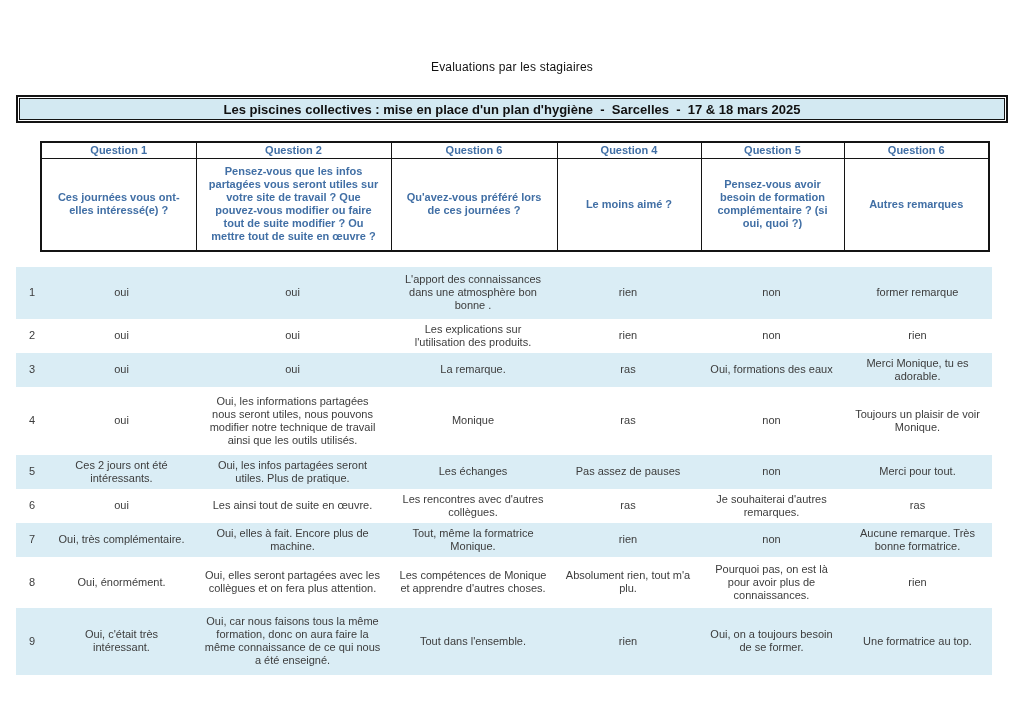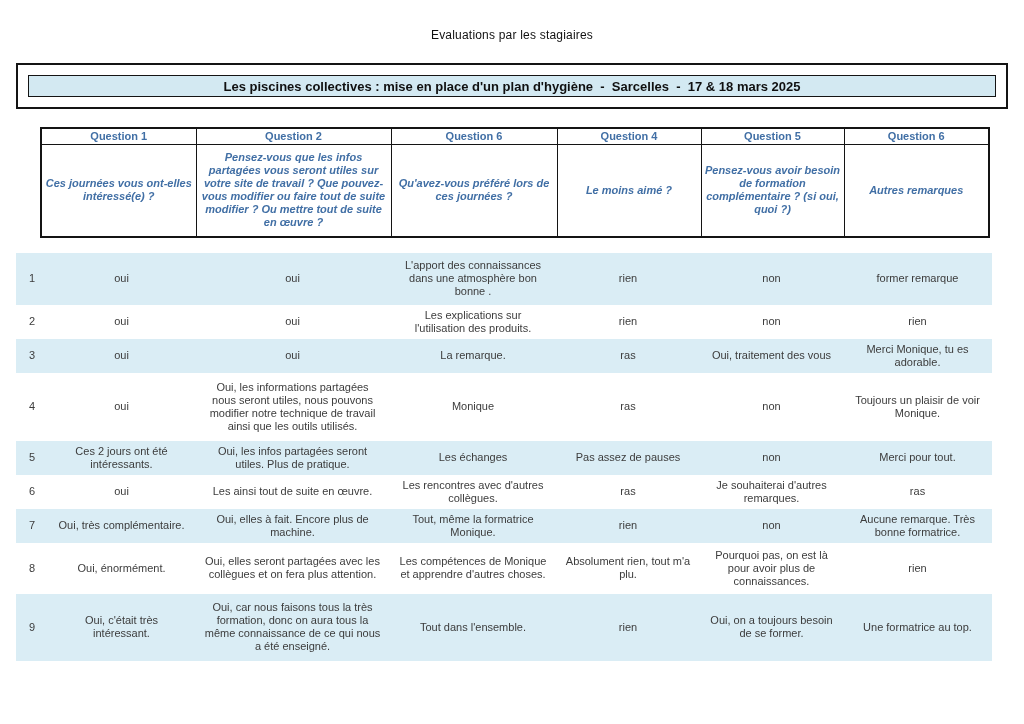--- a/index.html
+++ b/index.html
@@ -16,26 +16,27 @@
     font-family:"Liberation Sans", sans-serif;
     color:var(--body-text);
     overflow:hidden;
   }
   .doc-title{
     padding-top:28px;
     text-align:center;
     font-size:12px;
     color:#111;
     letter-spacing:.2px;
+    margin-top:32px;
   }
   .banner{
     margin:21px 16px 0 16px;
     border:2px solid var(--border);
     background:#ffffff;
-    padding:10px;
+    padding:1px;
   }
   .banner-inner{
     border:1px solid var(--border);
     background:var(--banner-bg);
     height:22px;
     display:flex;align-items:center;justify-content:center;
     font-weight:bold;font-size:13px;color:#101010;
     white-space:pre-wrap;
   }
   
@@ -47,24 +48,24 @@
     border:2px solid var(--border);
   }
   .header-table th{
     border:1.5px solid var(--border);
     color:var(--header-text);
     font-weight:bold;
     font-size:11px;
     line-height:13px;
     text-align:center;
     vertical-align:middle;
-    padding:1px 3px;
+    padding:1px 11px;
   }
   .header-table tr.q-label-row th{height:15px;}
-  .header-table tr.q-text-row th{height:92px;font-style:italic;}
+  .header-table tr.q-text-row th{height:92px;}
   
   .data-table{
     margin:15px 0 0 16px;
     width:976px;
     border-collapse:collapse;
     font-size:11px;
     line-height:13px;
     color:var(--body-text);
   }
   .data-table td{
@@ -152,21 +153,21 @@
           <td>rien</td>
           <td>non</td>
           <td>rien</td>
         </tr>
         <tr class="shaded">
           <td class="row-num">3</td>
           <td>oui</td>
           <td>oui</td>
           <td>La remarque.</td>
           <td>ras</td>
-          <td>Oui, traitement des vous</td>
+          <td>Oui, formations des eaux</td>
           <td>Merci Monique, tu es adorable.</td>
         </tr>
         <tr>
           <td class="row-num">4</td>
           <td>oui</td>
           <td>Oui, les informations partagées nous seront utiles, nous pouvons modifier notre technique de travail ainsi que les outils utilisés.</td>
           <td>Monique</td>
           <td>ras</td>
           <td>non</td>
           <td>Toujours un plaisir de voir Monique.</td>
@@ -203,21 +204,21 @@
           <td>Oui, énormément.</td>
           <td>Oui, elles seront partagées avec les collègues et on fera plus attention.</td>
           <td>Les compétences de Monique et apprendre d'autres choses.</td>
           <td>Absolument rien, tout m'a plu.</td>
           <td>Pourquoi pas, on est là pour avoir plus de connaissances.</td>
           <td>rien</td>
         </tr>
         <tr class="shaded">
           <td class="row-num">9</td>
           <td>Oui, c'était très intéressant.</td>
-          <td>Oui, car nous faisons tous la très formation, donc on aura tous la même connaissance de ce qui nous a été enseigné.</td>
+          <td>Oui, car nous faisons tous la même formation, donc on aura faire la même connaissance de ce qui nous a été enseigné.</td>
           <td>Tout dans l'ensemble.</td>
           <td>rien</td>
           <td>Oui, on a toujours besoin de se former.</td>
           <td>Une formatrice au top.</td>
         </tr>
       </tbody>
   </table>
 
 </div>
 

